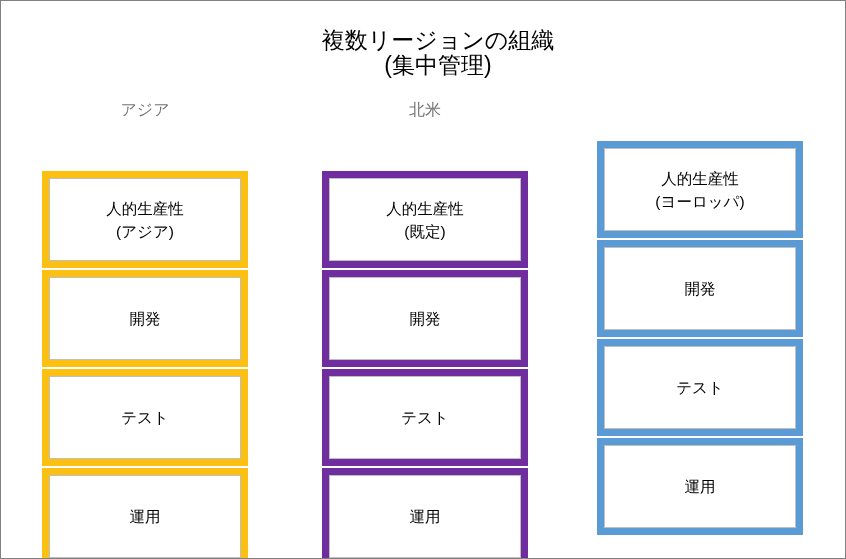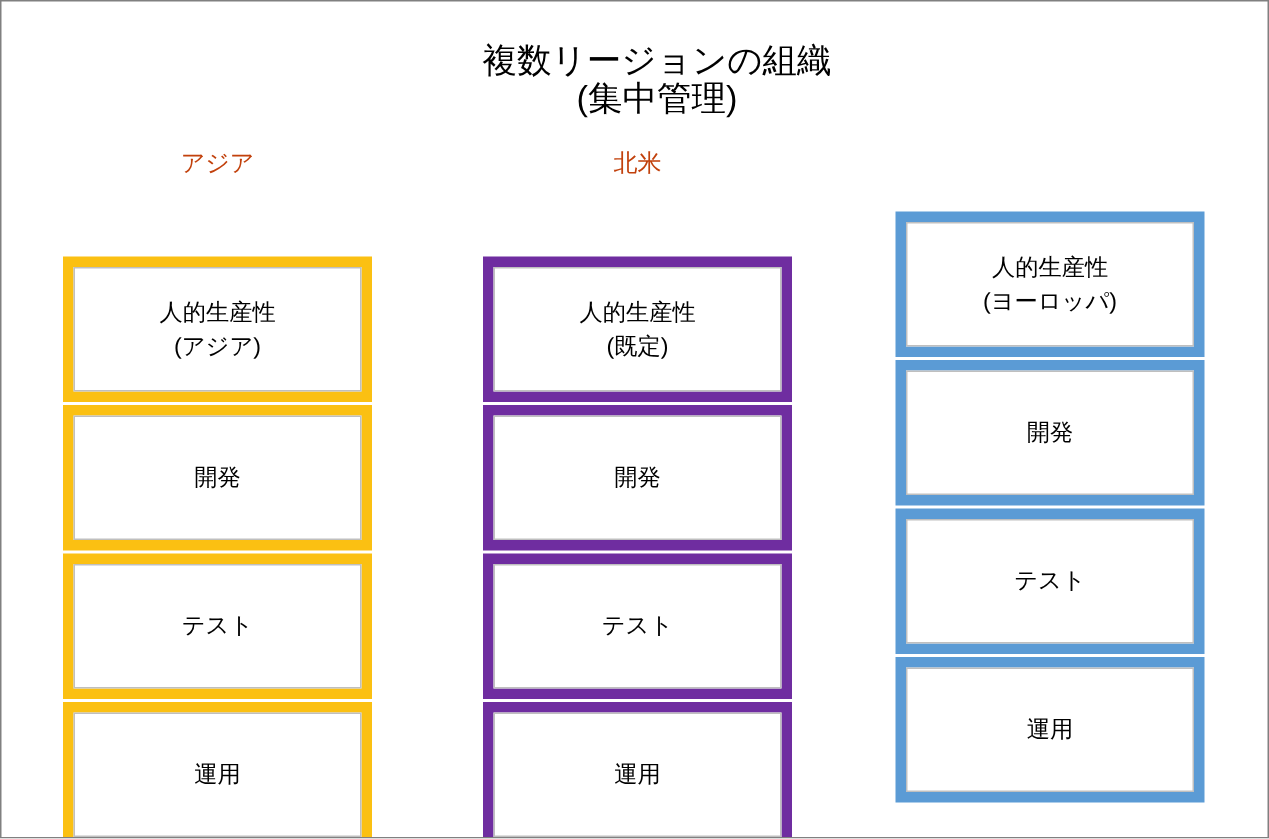--- a/index.html
+++ b/index.html
@@ -55,21 +55,21 @@
   }
   .column.col-0 { left: 41px;  }
   .column.col-1 { left: 321px; }
   .column.col-2 { left: 596px; }
 
   .column-header {
     height: 30px;
     line-height: 26px;
     text-align: center;
     font-size: 16px;
-    color: #c2410c;
+    color: #737373;
     white-space: nowrap;
   }
 
   .column-stack {
     position: relative;
     margin-top: 44px;
   }
 
   
   .node-box {

